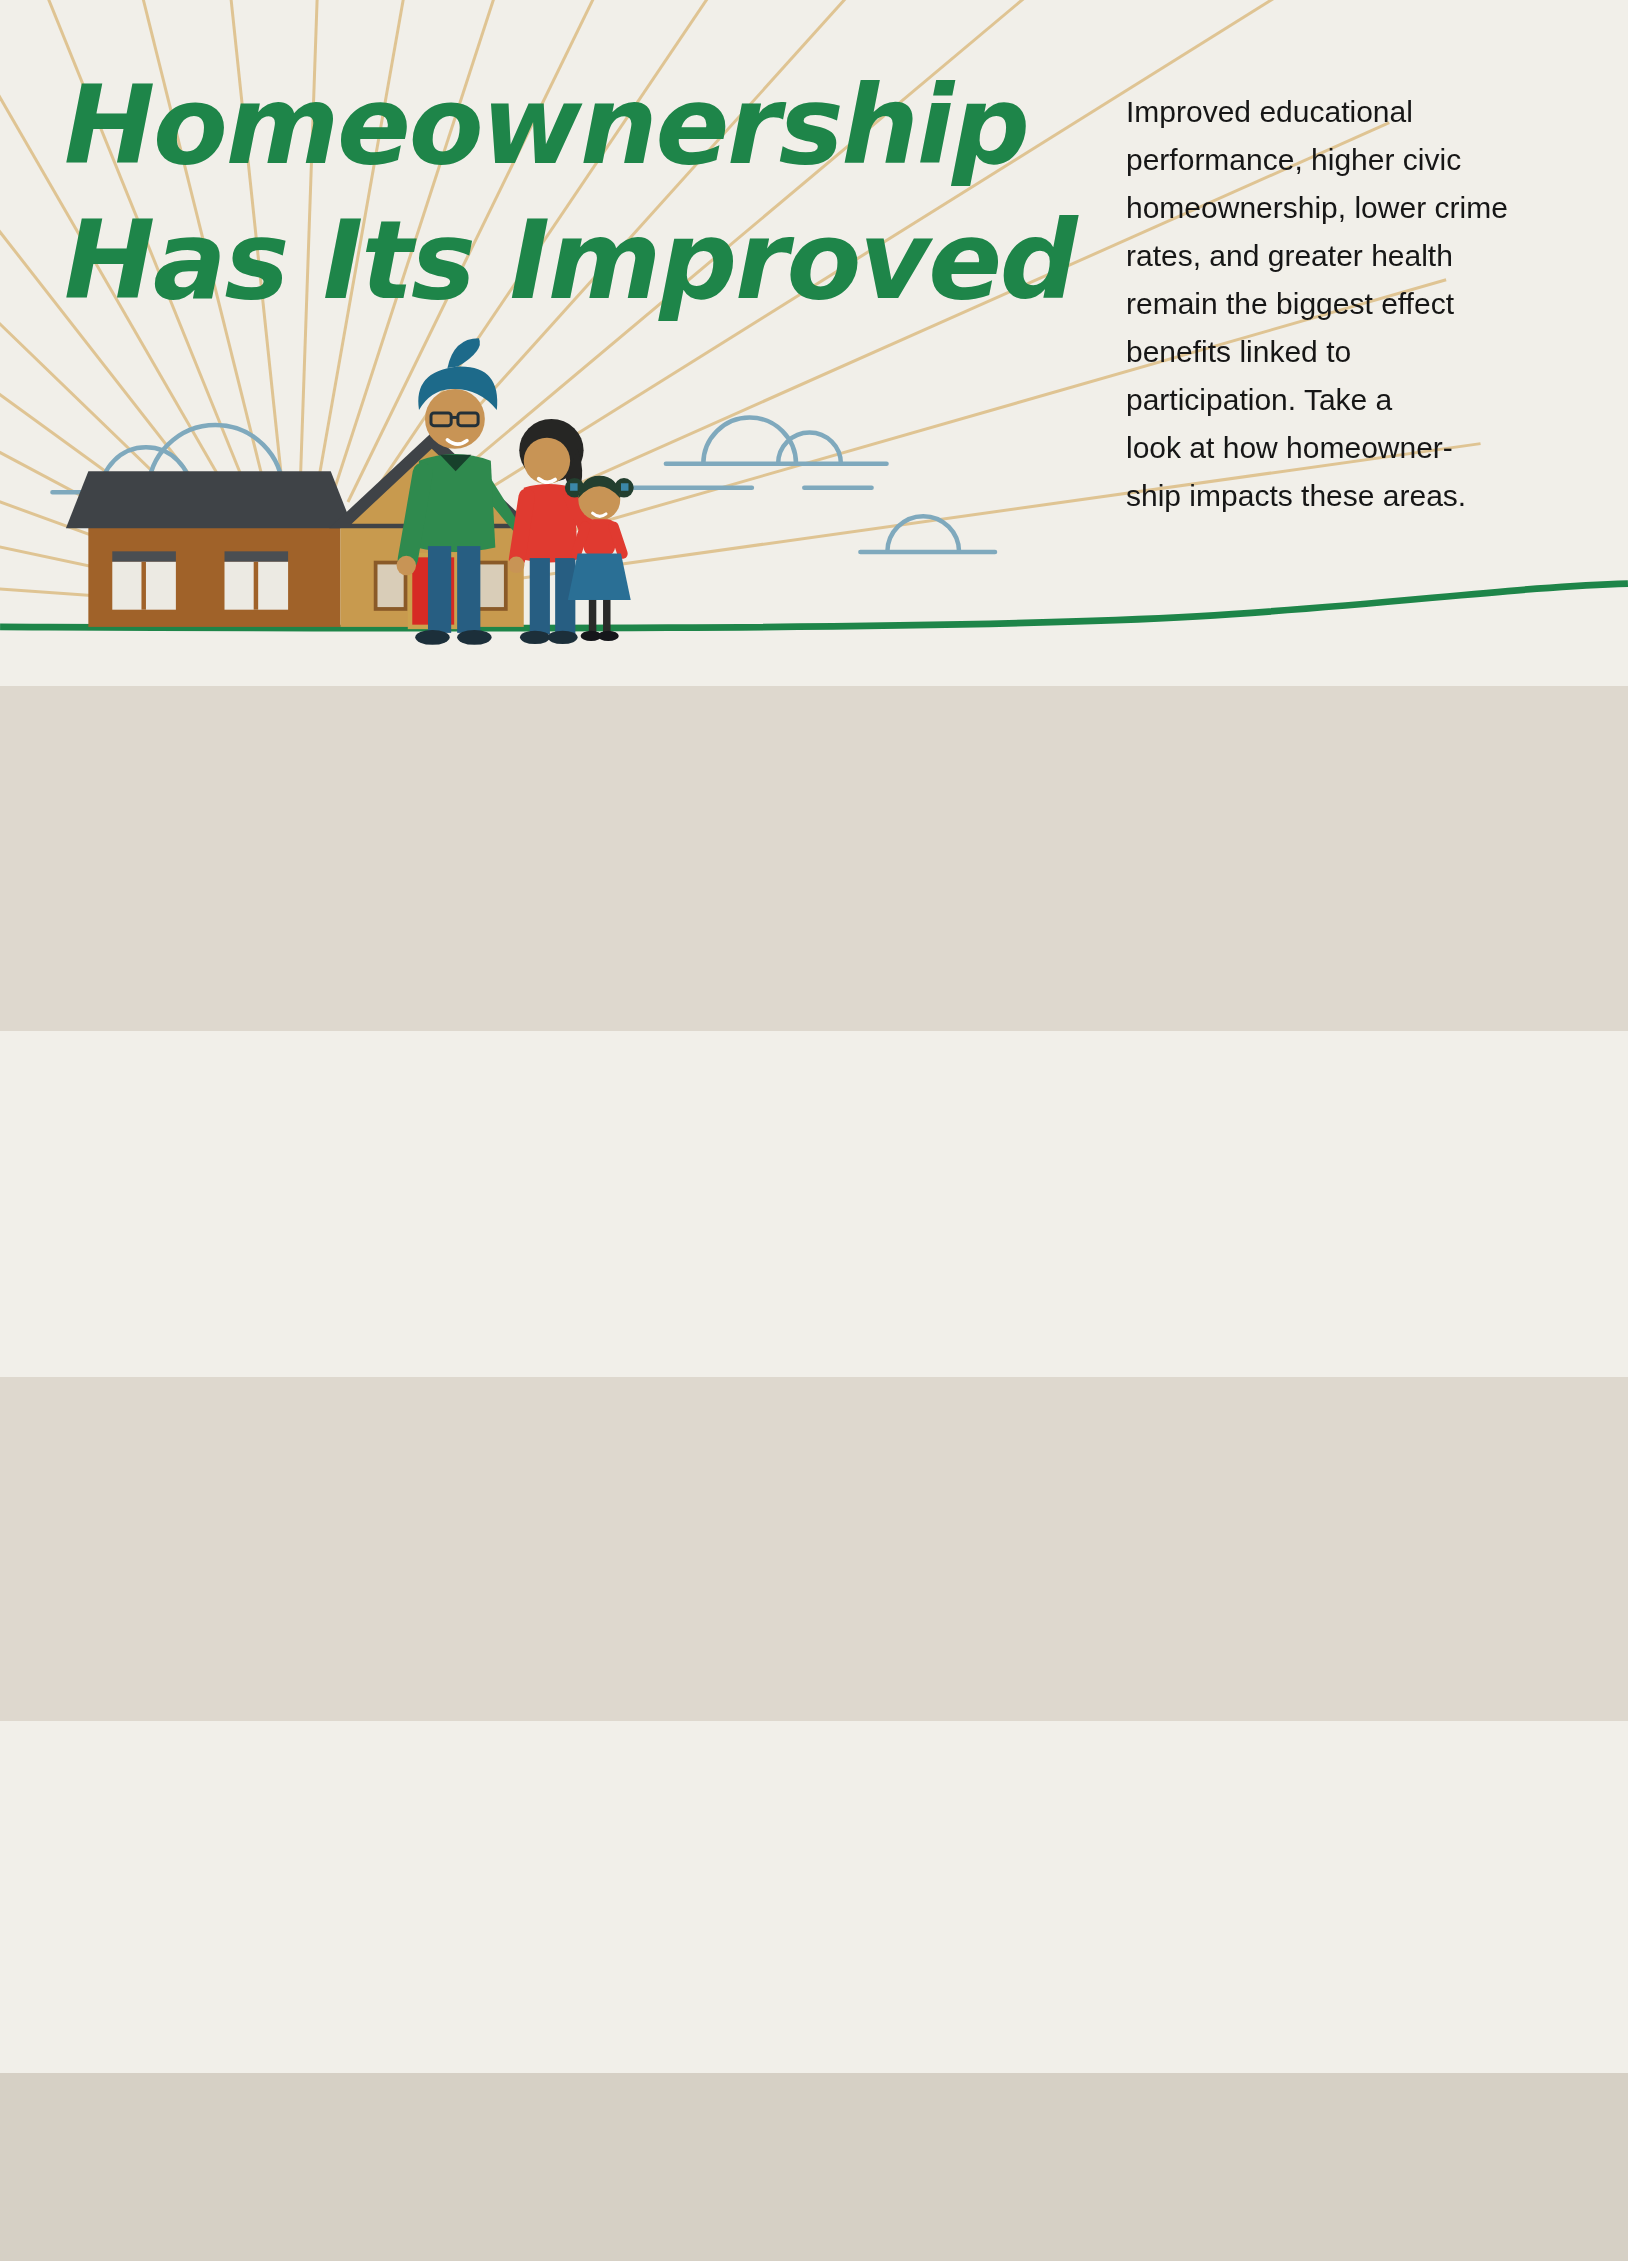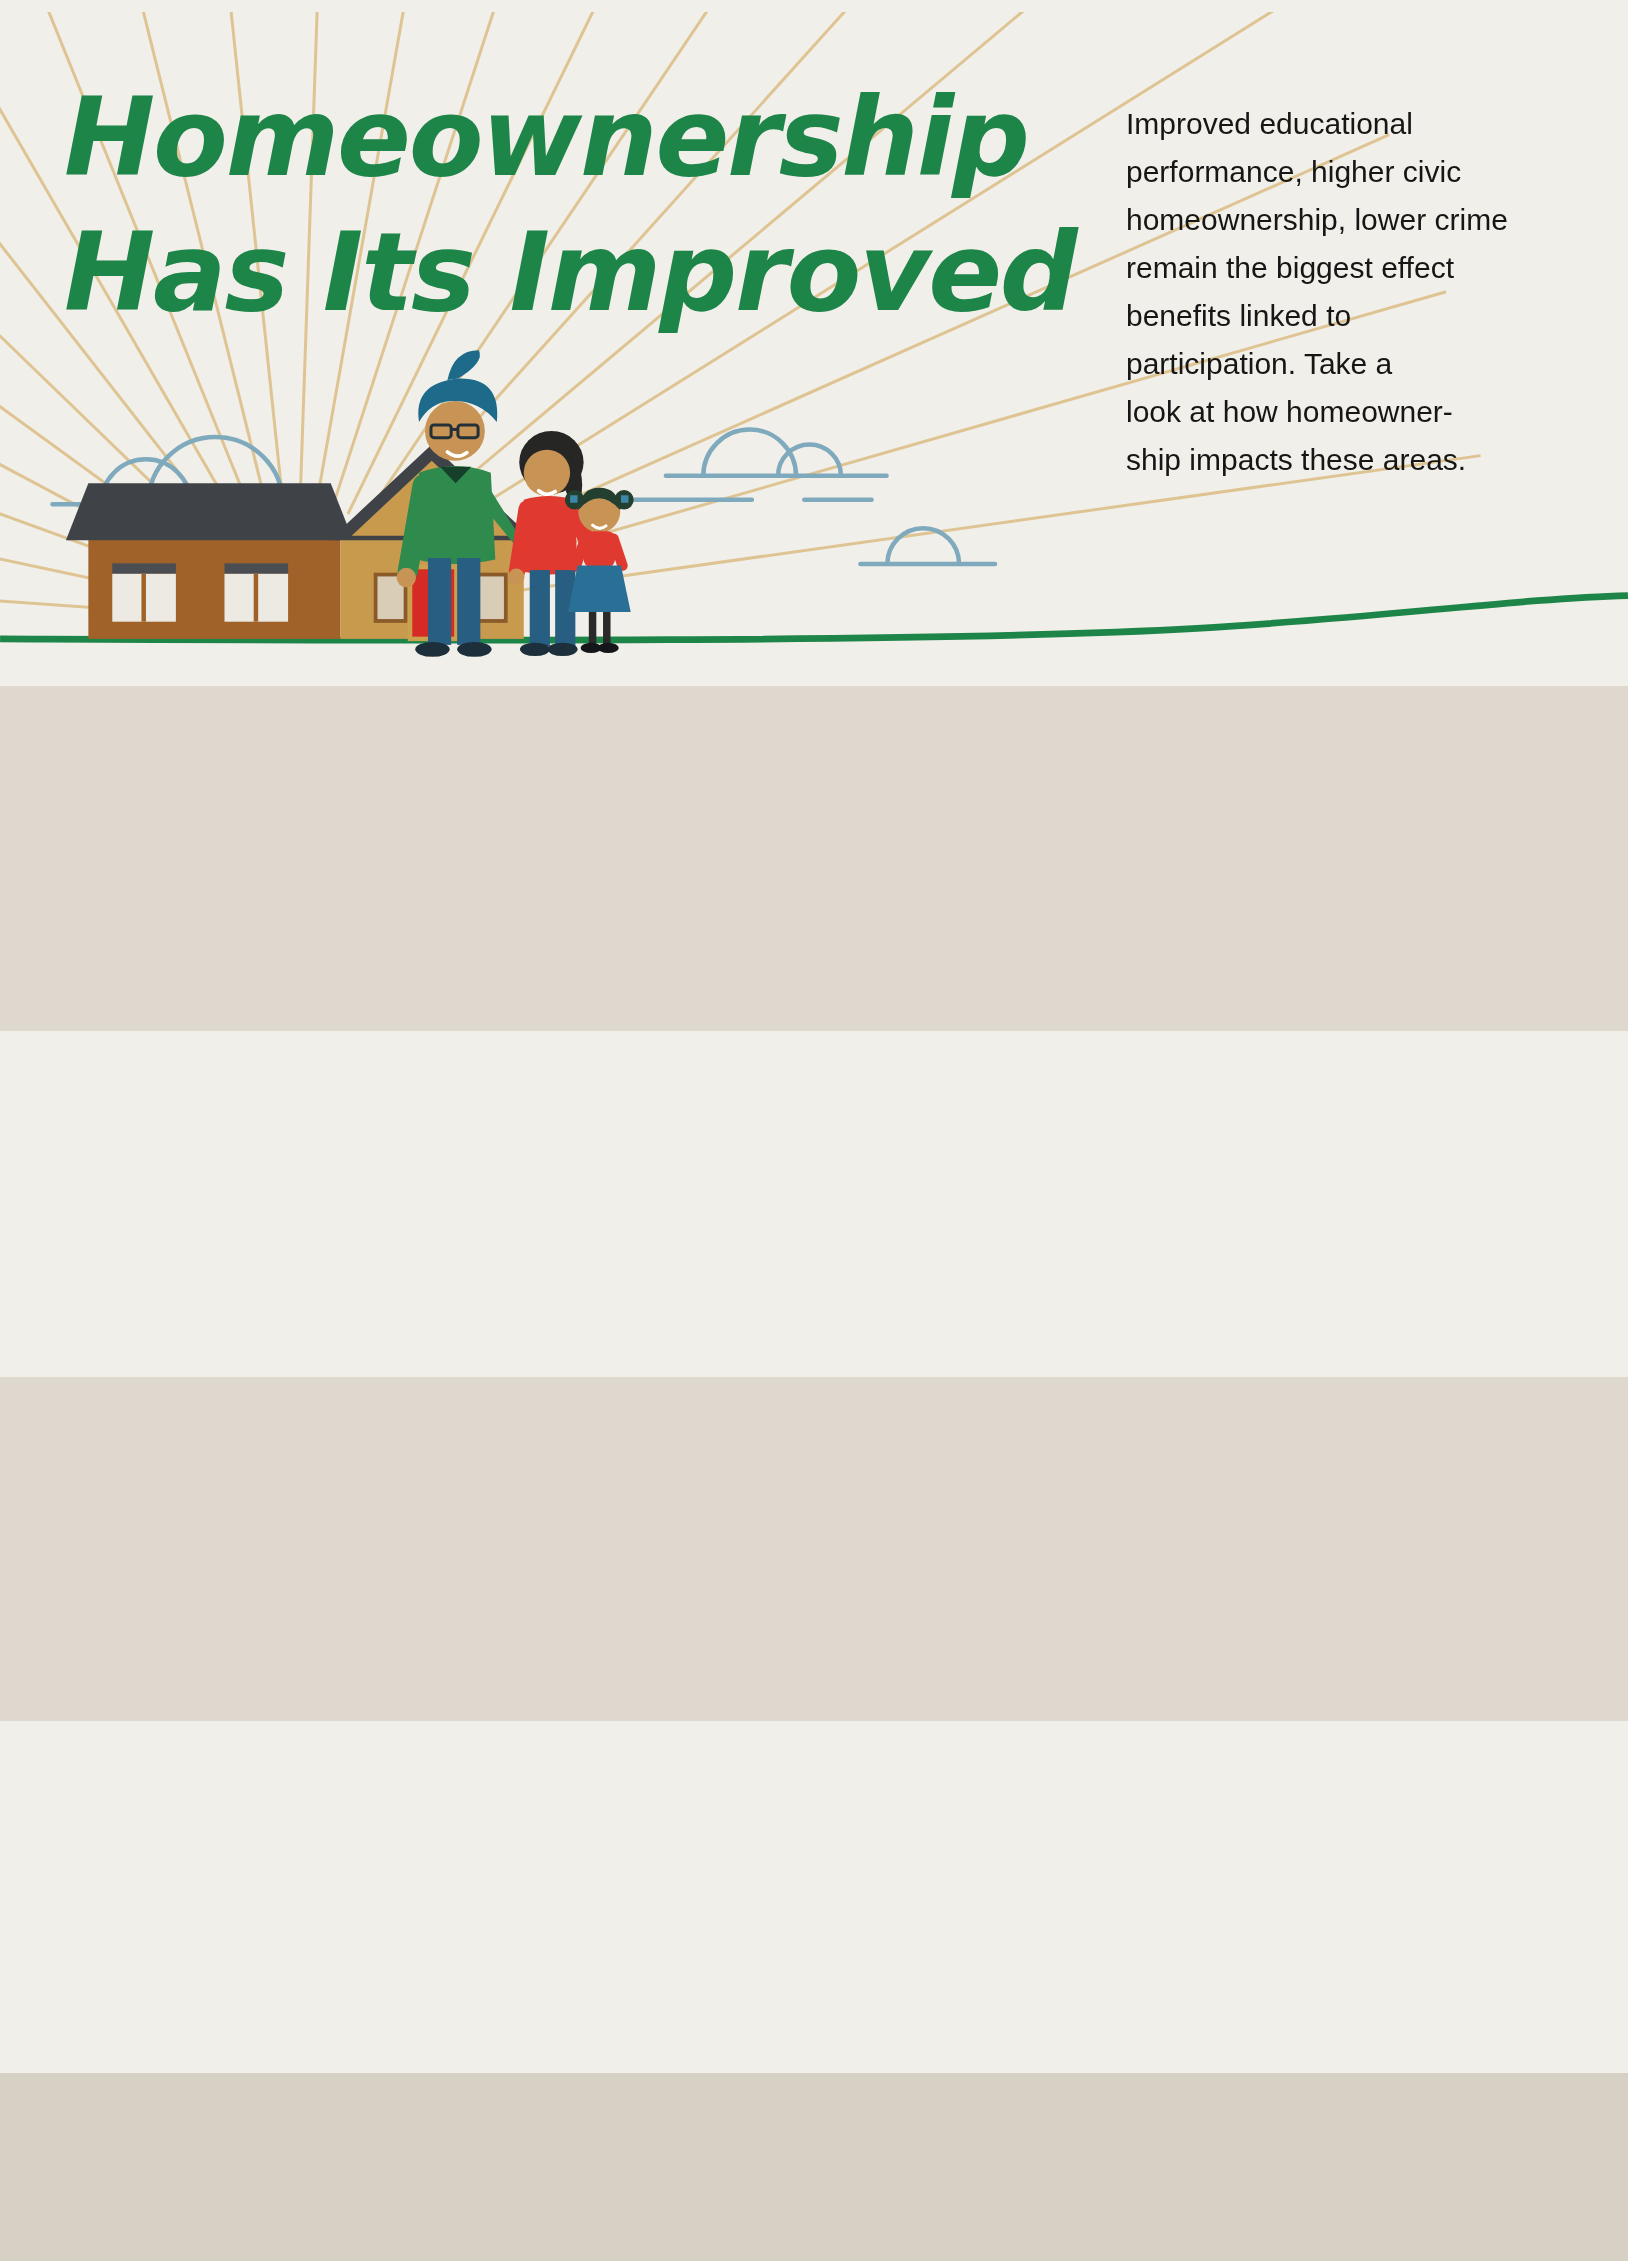--- a/index.html
+++ b/index.html
@@ -23,21 +23,21 @@
   .sec-head{margin:0;font-weight:bold;font-size:54px;letter-spacing:0.7px;color:#21914d;
             transform:scaleX(.92);transform-origin:left center;white-space:nowrap;}
   .gold-line{height:5.2px;background:#ca922f;}
   .body-text{font-size:31px;line-height:47px;color:#1d1c1a;white-space:nowrap;}
 </style>
 </head>
 <body>
 
 <div class="page">
 
-  <section class="abs" style="left:0;top:12px;width:1628px;height:540px;">
+  <section class="abs" style="left:0;top:0;width:1628px;height:540px;">
 
     <svg class="abs" style="left:0;top:0" width="1628" height="686" viewBox="0 0 2176 917">
       <g stroke="#dfc493" stroke-width="4" fill="none">
         <line x1="553" y1="793" x2="1979" y2="593"></line>
           <line x1="549" y1="771" x2="1933" y2="374"></line>
         <line x1="541" y1="750" x2="1857" y2="164"></line>
           <line x1="531" y1="730" x2="1752" y2="-33"></line>
         <line x1="518" y1="712" x2="1621" y2="-214"></line>
           <line x1="502" y1="696" x2="1465" y2="-374"></line>
         <line x1="484" y1="682" x2="1289" y2="-511"></line>
@@ -141,20 +141,21 @@
 
     <h1 class="abs title">
       <div>Homeownership</div>
       <div>Has Its Improved</div>
     </h1>
 
     <div class="abs intro">
       <div>Improved educational</div>
       <div>performance, higher civic</div>
       <div>homeownership, lower crime</div>
+      <div>rates, and greater health</div>
       <div>remain the biggest effect</div>
       <div>benefits linked to</div>
       <div>participation. Take a</div>
       <div>look at how homeowner-</div>
       <div>ship impacts these areas.</div>
     </div>
   </section>
 
   <section class="band" id="band-health">
     <h2 class="abs sec-head" style="left:97px;top:724px;position:absolute;">HEALTH</h2>

